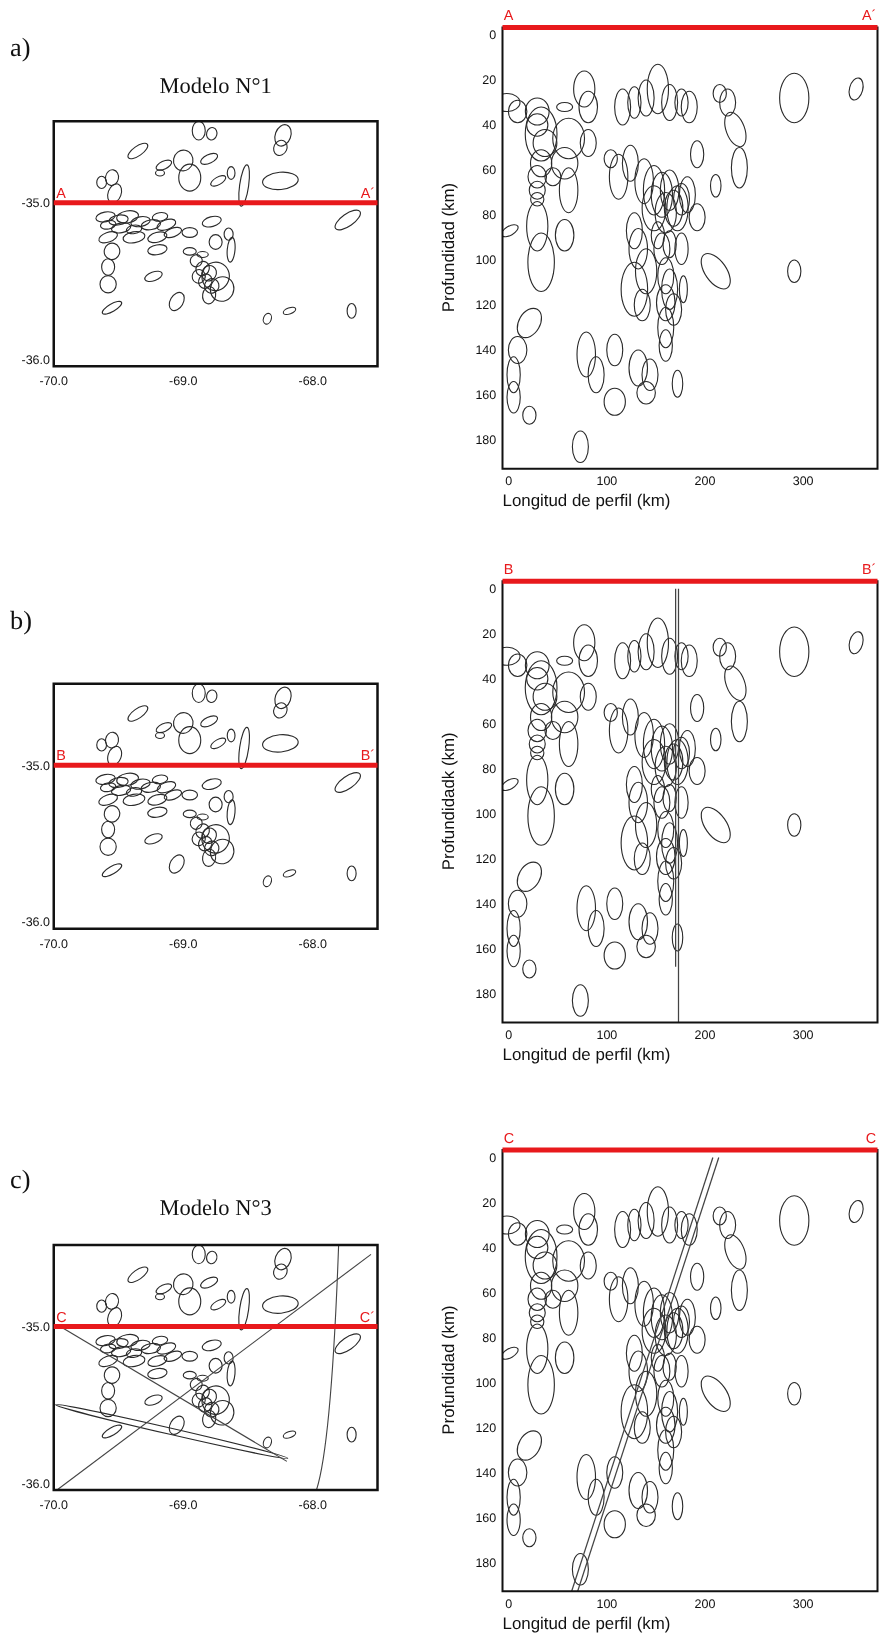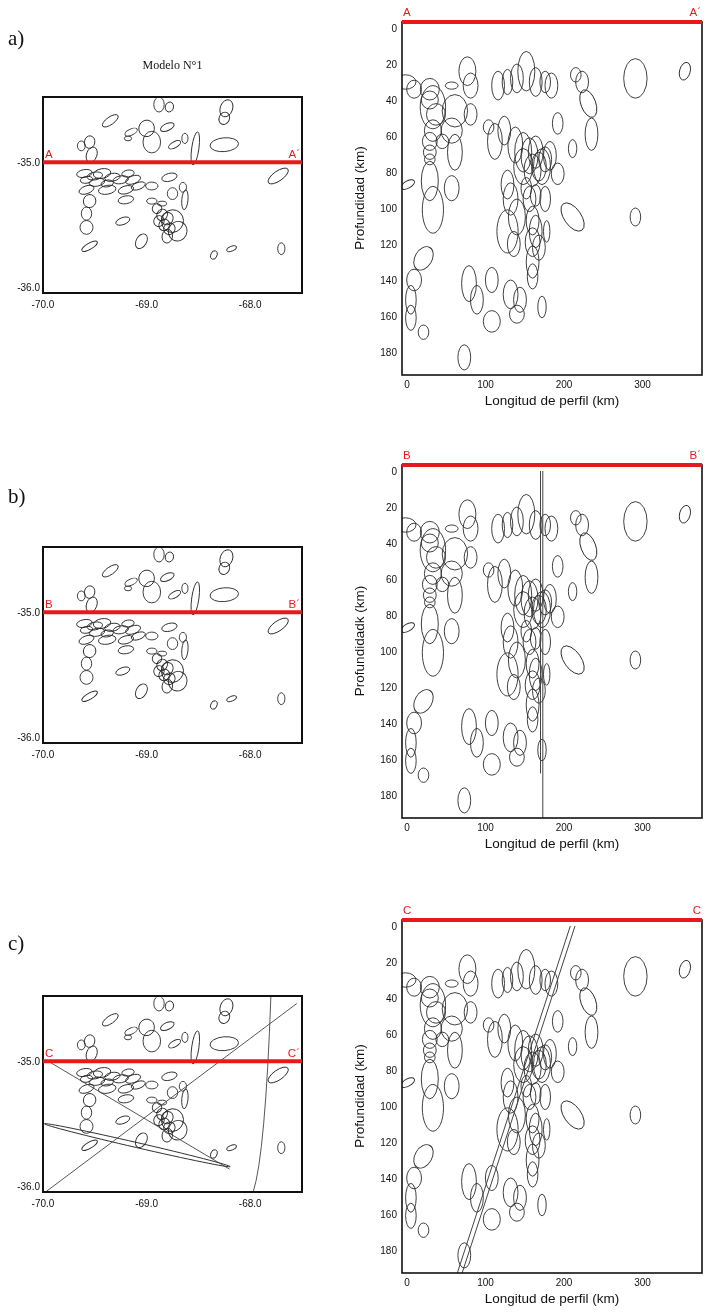--- a/index.html
+++ b/index.html
@@ -1,23 +1,23 @@
 <!DOCTYPE html>
 <html><head>
 <meta charset="utf-8">
 <style>
   html,body{margin:0;padding:0;background:#ffffff;}
   #page{position:relative;width:707px;height:1313px;background:#ffffff;overflow:hidden;
         font-family:"Liberation Sans",sans-serif;}
   .tag{position:absolute;font-family:"Liberation Serif",serif;font-size:21px;color:#111;}
   .map-title{position:absolute;left:43px;width:259px;text-align:center;
-             font-family:"Liberation Serif",serif;font-size:12px;color:#111;}
+             font-family:"Liberation Serif",serif;font-size:18px;color:#111;}
   .ylabel{position:absolute;white-space:nowrap;font-size:13.5px;color:#111;
           transform:translate(-50%,-50%) rotate(-90deg);}
-  .xlabel{position:absolute;left:402px;width:300px;text-align:center;font-size:13.5px;color:#111;}
+  .xlabel{position:absolute;left:402px;width:300px;text-align:left;font-size:13.5px;color:#111;}
   svg{position:absolute;overflow:visible;}
   svg text{font-family:"Liberation Sans",sans-serif;}
   .tick{font-size:10px;fill:#111;}
   .redlbl{font-size:11.5px;}
 </style>
 </head>
 <body>
 
 <div id="page">
 
@@ -398,20 +398,21 @@
       <text x="57" y="353.5" text-anchor="end" class="tick">180</text>
       <text x="67" y="386" text-anchor="middle" class="tick">0</text>
       <text x="145.5" y="386" text-anchor="middle" class="tick">100</text>
       <text x="224" y="386" text-anchor="middle" class="tick">200</text>
       <text x="302.5" y="386" text-anchor="middle" class="tick">300</text>
     </svg>
   <div class="ylabel" style="left:359px;top:641px">Profundidadk (km)</div>
   <div class="xlabel" style="top:836px">Longitud de perfil (km)</div>
 
   <div class="tag" style="top:931px;left:8px">c)</div>
+  <div class="map-title" style="top:956px">Modelo N°3</div>
   <svg id="map-2" style="left:0;top:976px" width="330" height="240">
       <defs>
         <clipPath id="mclip2">
           <rect x="43" y="20" width="259" height="196"></rect>
         </clipPath>
       </defs>
       <g clip-path="url(#mclip2)">
         <ellipse cx="159.0" cy="27.5" rx="5.2" ry="7.5" transform="rotate(0 159.0 27.5)" fill="none" stroke="#2b2b2b" stroke-width="0.9"></ellipse>
         <ellipse cx="169.4" cy="30.0" rx="4.1" ry="5.0" transform="rotate(15 169.4 30.0)" fill="none" stroke="#2b2b2b" stroke-width="0.9"></ellipse>
         <ellipse cx="226.4" cy="31.3" rx="6.2" ry="8.8" transform="rotate(20 226.4 31.3)" fill="none" stroke="#2b2b2b" stroke-width="0.9"></ellipse>

